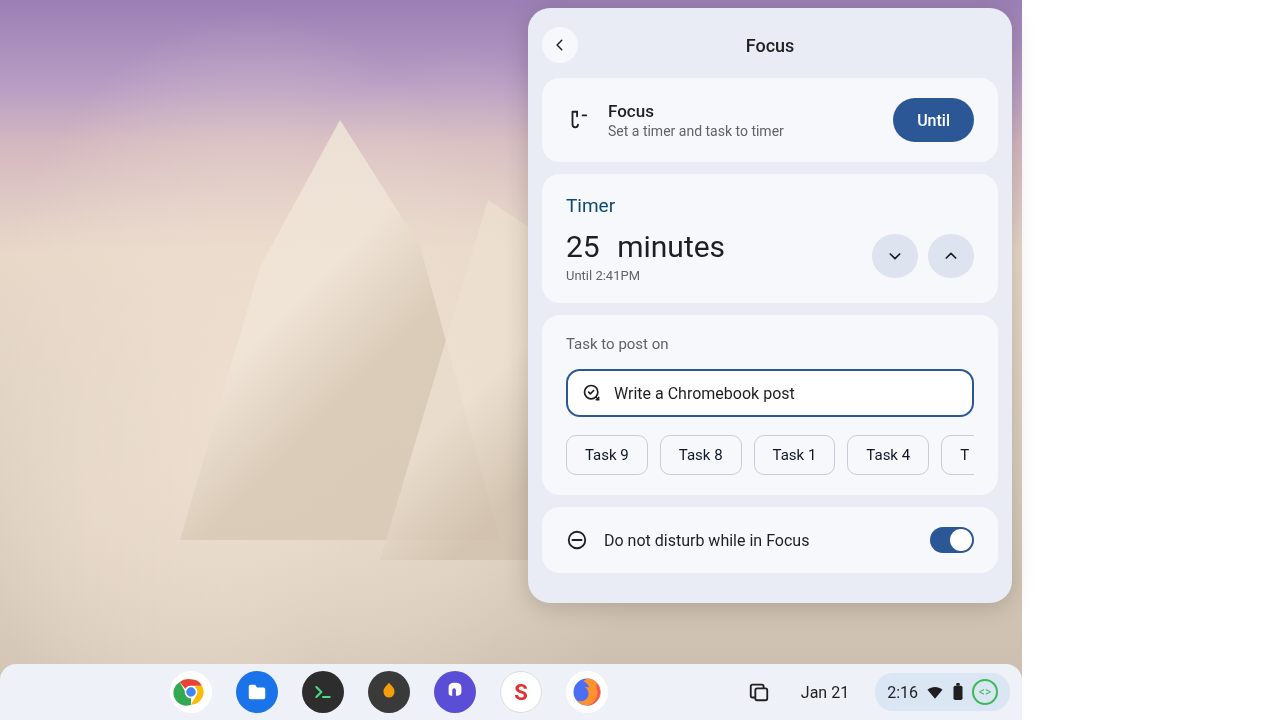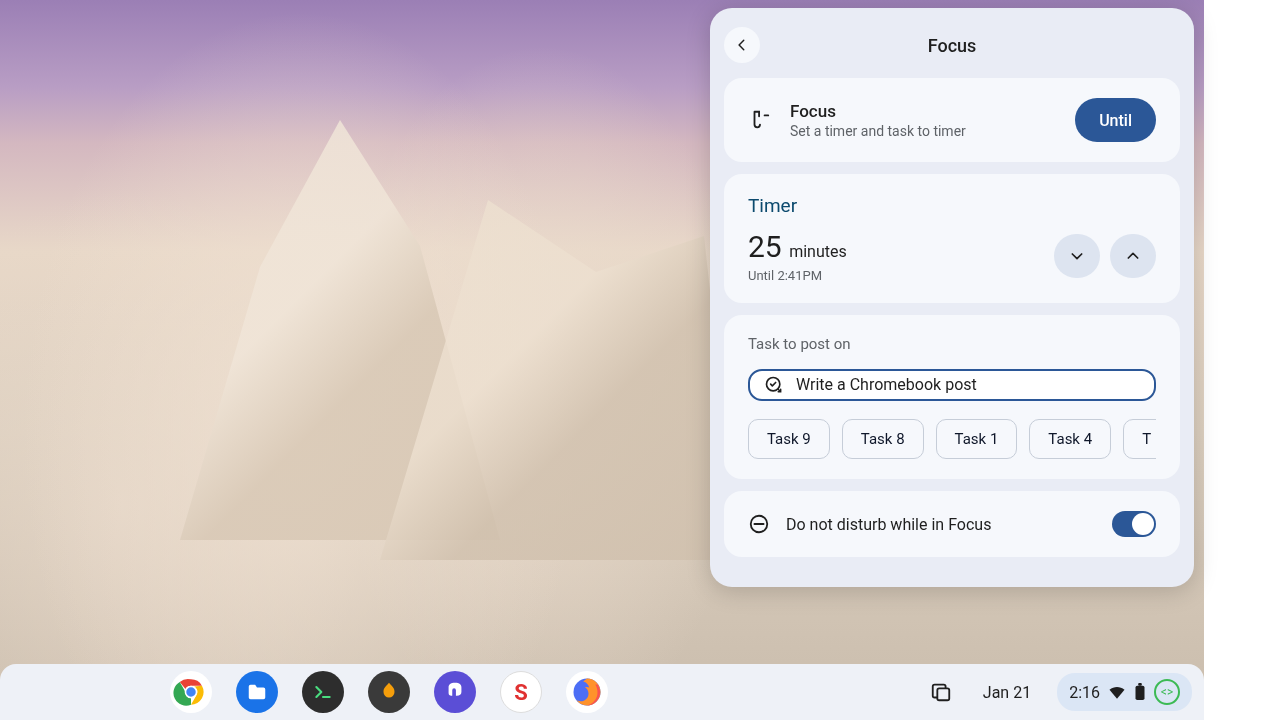--- a/index.html
+++ b/index.html
@@ -1,20 +1,20 @@
 <!DOCTYPE html>
 <html><head>
 <meta charset="utf-8">
 <style>
   * { box-sizing: border-box; margin: 0; padding: 0; font-family: 'Roboto', 'Segoe UI', Arial, sans-serif; }
   html, body { width: 1280px; height: 720px; overflow: hidden; }
 
   .desktop {
     position: relative;
-    width: 1204px; height: 720px;
+    width: 1022px; height: 720px;
     background:
       linear-gradient(135deg, #8a6aa8 0%, #a8b5d8 15%, #e8c8b8 30%, #d8c8b8 50%, #c8b8a8 70%, #b8a898 100%);
   }
   .wallpaper {
     position: absolute; inset: 0;
     background:
       radial-gradient(ellipse 400px 600px at 25% 60%, rgba(240,225,210,0.9), transparent 70%),
       radial-gradient(ellipse 300px 500px at 45% 55%, rgba(235,220,205,0.85), transparent 70%),
       radial-gradient(ellipse 350px 450px at 10% 70%, rgba(230,215,200,0.8), transparent 70%),
       linear-gradient(180deg, #9b7fb5 0%, #b89dc4 12%, #d4b8c0 20%, #e8d8c8 35%, #ddd0c0 60%, #c9bcac 100%);
@@ -76,34 +76,34 @@
   .focus-text .t2 { font-size: 14px; color: #5f6368; margin-top: 2px; }
   .start-btn {
     background: #2b5797; color: #fff; border: none;
     padding: 0 24px; height: 44px; border-radius: 22px;
     font-size: 16px; font-weight: 500; cursor: pointer;
   }
 
   .timer-card .label { font-size: 19px; color: #0c4a6e; margin-bottom: 12px; }
   .timer-row { display: flex; align-items: center; }
   .timer-val { font-size: 30px; font-weight: 400; color: #1f1f1f; }
-  .timer-val .mins { font-size: 16px; }
+  .timer-val .mins { margin-left: 10px; font-size: 30px; }
   .timer-sub { font-size: 13px; color: #5f6368; margin-top: 4px; }
   .stepper { margin-left: auto; display: flex; gap: 10px; }
   .step-btn {
     width: 46px; height: 44px; border-radius: 22px;
     background: #dde4f0; border: none; cursor: pointer;
     display:flex; align-items:center; justify-content:center;
   }
 
   .task-card .label { font-size: 15px; color: #5f6368; margin-bottom: 16px; }
   .task-input-wrap {
-    display: flex; align-items: flex-start; gap: 12px;
+    display: flex; align-items: flex-end; gap: 12px;
     border: 2px solid #2b5797; border-radius: 14px;
-    padding: 4px 14px; background: #fff;
+    padding: 12px 14px; background: #fff;
   }
   .task-input {
     flex: 1; border: none; outline: none; font-size: 16px; color: #1f1f1f;
     background: transparent;
   }
   .chips {
     display: flex; gap: 12px; margin-top: 18px; overflow: hidden;
   }
   .chip {
     flex: none; padding: 10px 18px; border-radius: 10px;

